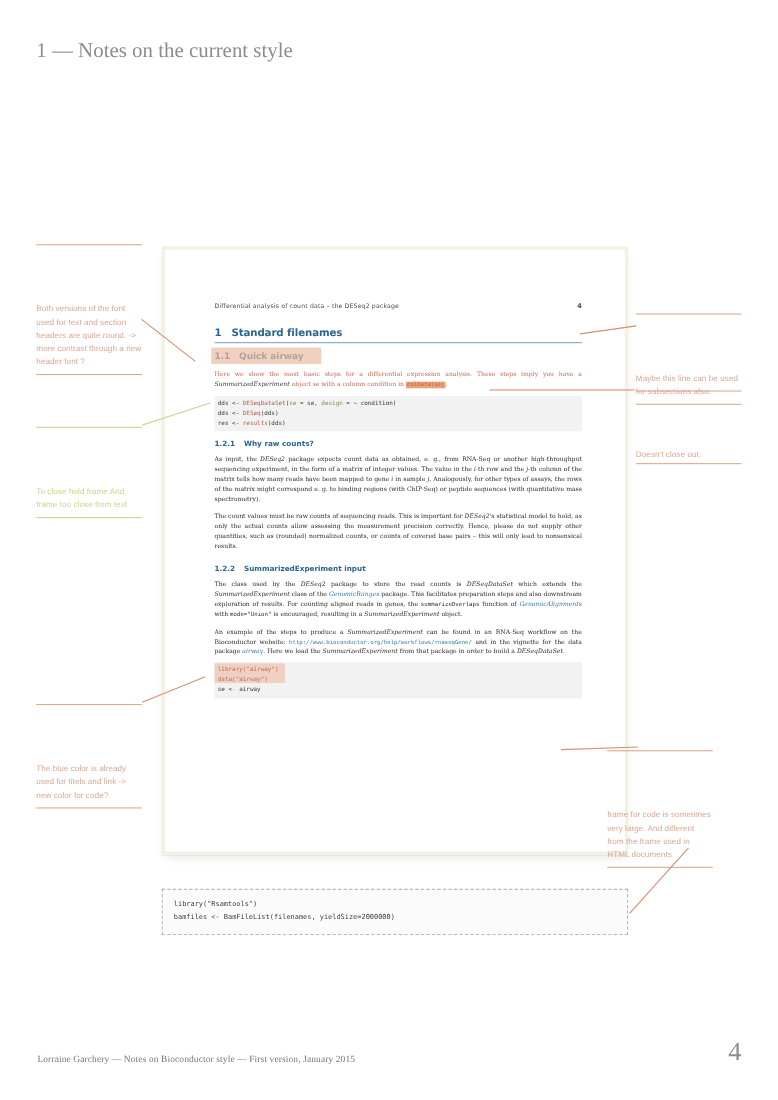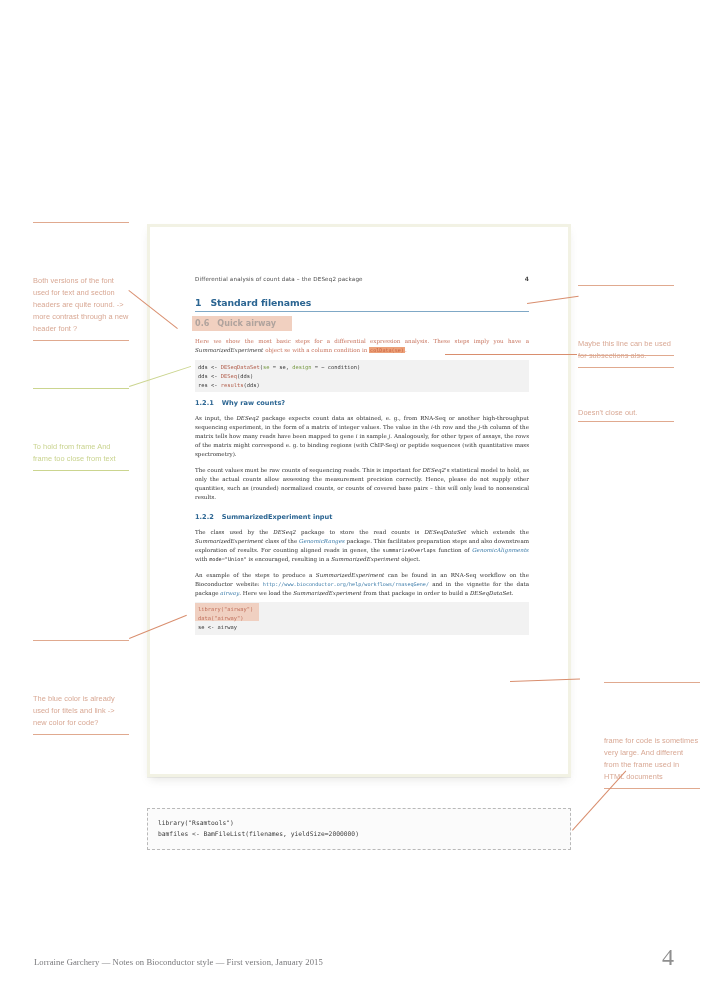--- a/index.html
+++ b/index.html
@@ -260,27 +260,28 @@
 
   
   #note4 { left: 578px; top: 285px; width: 96px; }
   #note4 .txt { padding: 5px 0 5px 0; }
 
   
   #note5 { left: 578px; top: 355px; width: 96px; }
   #note5 .txt { padding: 4px 0 2px 0; }
 
   
-  #note6 { left: 604px; top: 682px; width: 96px; }
+  #note6 { left: 552px; top: 682px; width: 96px; }
   #note6 .txt { padding: 5px 0 5px 0; }
 </style>
 </head>
 <body>
 
 <div id="doc-title-block">
+  <div id="doc-subtitle">1 — Notes on the current style</div>
 </div>
 
 <div id="page-sheet">
   <div id="page-inner">
 
     <div id="running-head">
       <span class="rh-title">Differential analysis of count data – the DESeq2 package</span>
       <span class="rh-page">4</span>
     </div>
 
@@ -288,21 +289,21 @@
       <div class="sec1-head">
         <span>1</span>
         <span>Standard filenames</span>
       </div>
       <div id="sec1-rule"></div>
     </div>
 
     <div id="sub11-row">
       <div id="sub11-highlight"></div>
       <div class="sub-head">
-        <span>0.6</span>
+        <span>1.1</span>
         <span>Quick airway</span>
       </div>
     </div>
 
     <div class="para" id="p-quickstart"><span>Here we show the most basic steps for a differential expression analysis. These steps imply you have a </span><i>SummarizedExperiment</i><span> object se with a column condition in </span><span class="coldata-hl">colData(se)</span><span>.</span></div>
 
     <div class="code-block" id="code1"><span>dds &lt;- </span><span class="fn">DESeqDataSet</span><span>(</span><span class="arg">se</span><span> = se, </span><span class="arg">design</span><span> = ~ condition)</span>
 <span>dds &lt;- </span><span class="fn">DESeq</span><span>(dds)</span>
 <span>res &lt;- </span><span class="fn">results</span><span>(dds)</span></div>
 
@@ -339,21 +340,21 @@
 <div id="footer-pageno">4</div>
 
 <div class="note-block" id="note1">
   <div class="rule-salmon rule-top"></div>
   <div class="note note-salmon txt" style="position:relative">Both versions of the font used for text and section headers are quite round. -&gt; more contrast through a new header font ?</div>
   <div class="rule-salmon rule-bottom"></div>
 </div>
 
 <div class="note-block" id="note2">
   <div class="rule-green rule-top"></div>
-  <div class="note note-green txt" style="position:relative">To hold from frame And frame too close from text</div>
+  <div class="note note-green txt" style="position:relative">To close hold frame And frame too close from text</div>
   <div class="rule-green rule-bottom"></div>
 </div>
 
 <div class="note-block" id="note3">
   <div class="rule-salmon rule-top"></div>
   <div class="note note-salmon txt" style="position:relative">The blue color is already used for titels and link -&gt; new color for code?</div>
   <div class="rule-salmon rule-bottom"></div>
 </div>
 
 <div class="note-block" id="note4">

